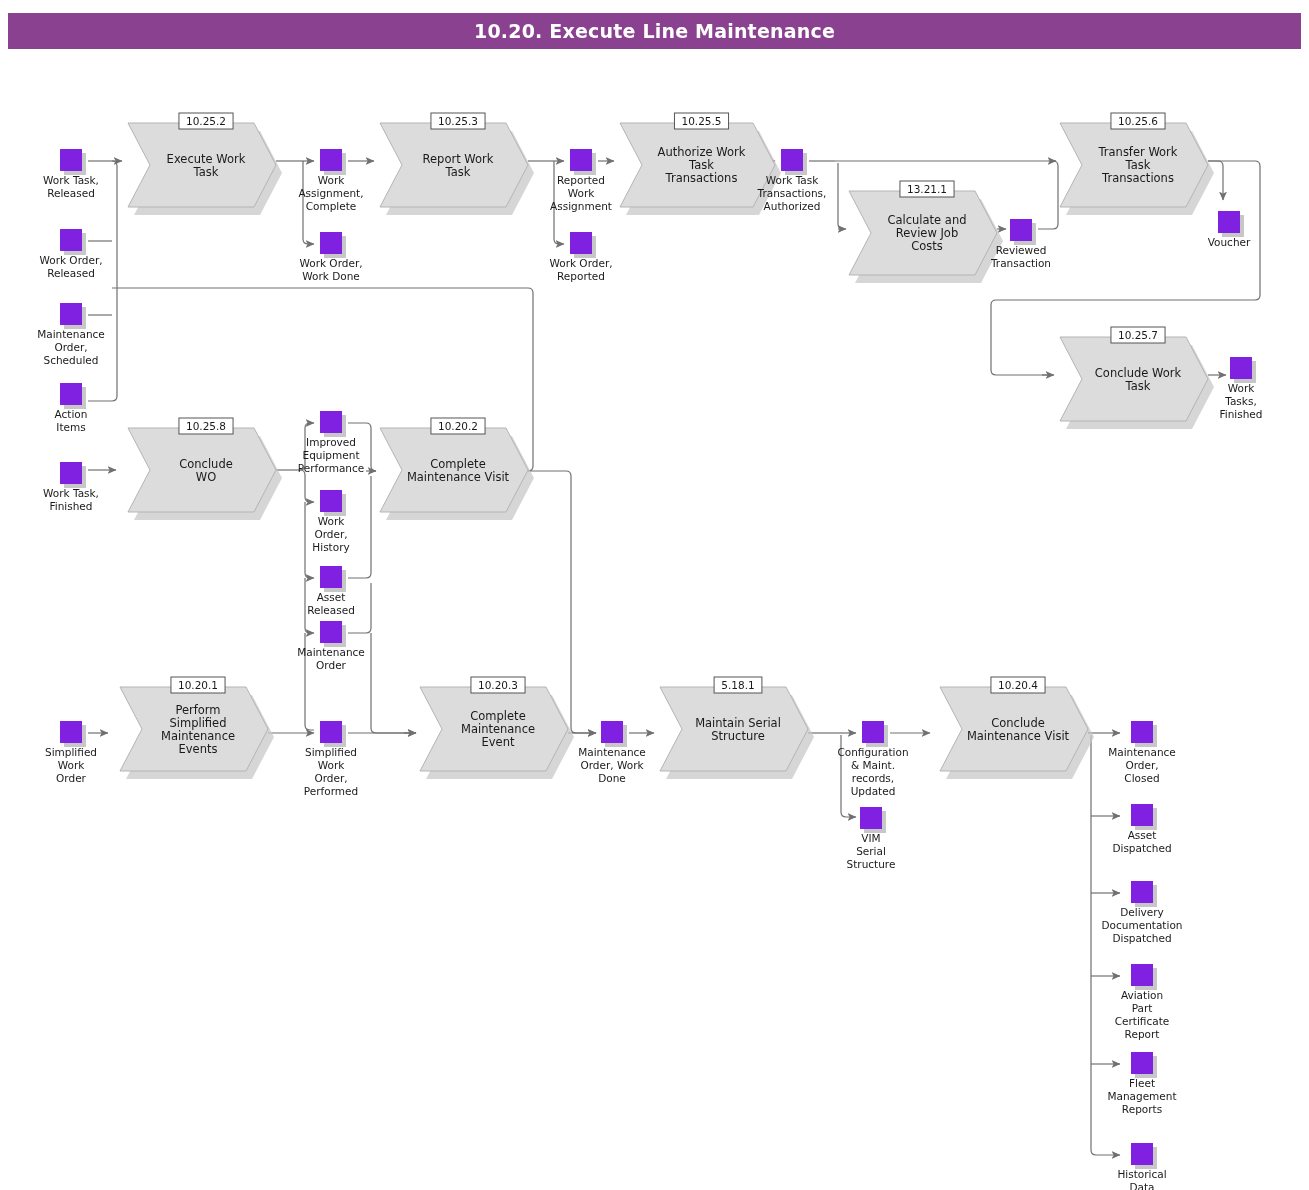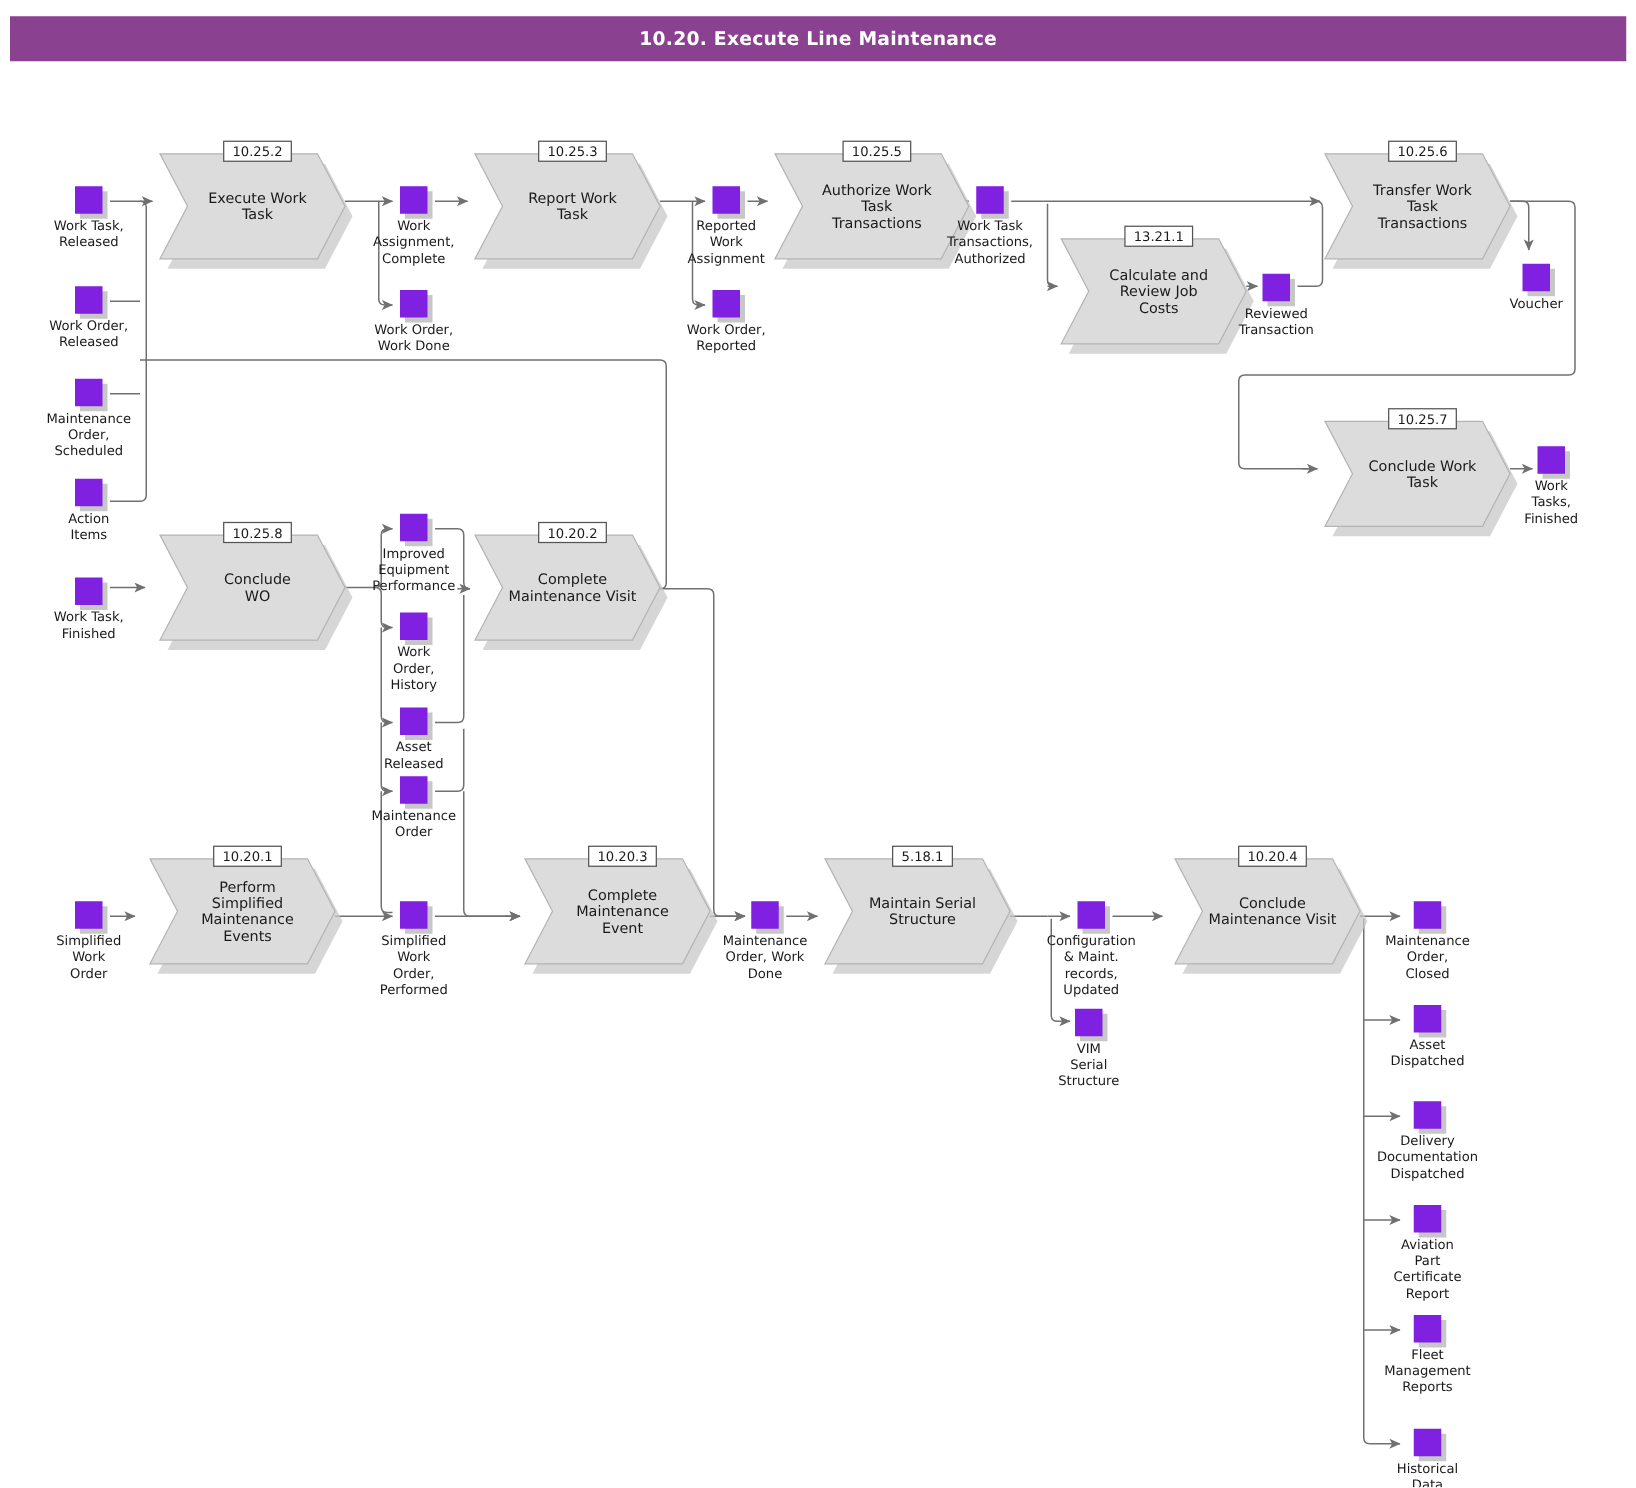--- a/index.html
+++ b/index.html
@@ -24,21 +24,21 @@
     width: 1293px;
     height: 36px;
     background: #8a4190;
     display: flex;
     align-items: center;
     justify-content: center;
   }
   #title-bar .title-text {
     color: #ffffff;
     font-family: "DejaVu Sans", "Liberation Sans", sans-serif;
-    font-size: 15px;
+    font-size: 19px;
     font-weight: bold;
     letter-spacing: 0.2px;
   }
   #canvas {
     position: absolute;
     left: 0;
     top: 0;
     width: 1309px;
     height: 1190px;
   }

